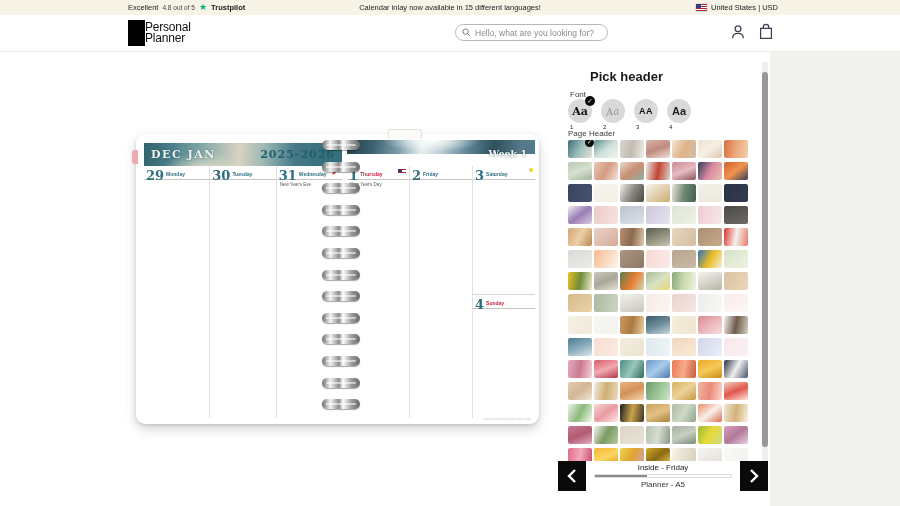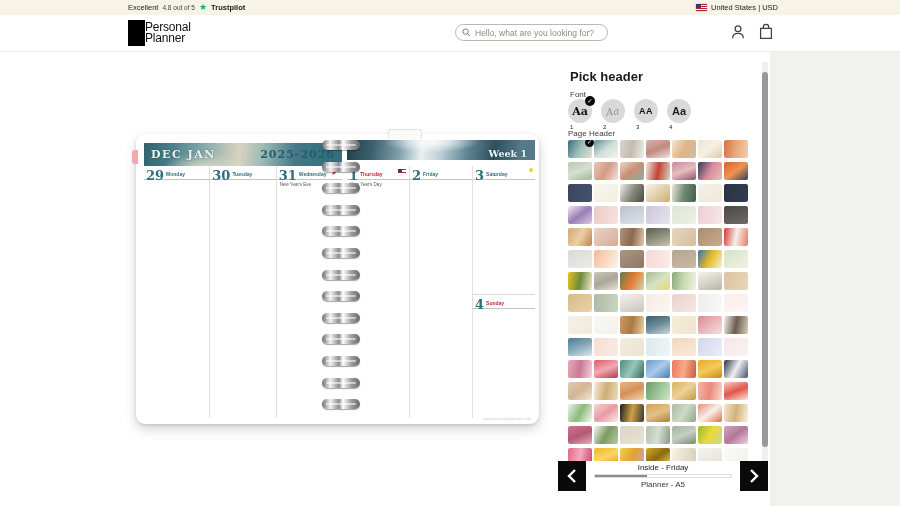--- a/index.html
+++ b/index.html
@@ -30,21 +30,21 @@
   
   .gray-right { position:absolute; left:770px; top:52px; width:130px; height:454px; background:#f1f1ee; }
 
   
   .planner { position:absolute; left:136px; top:134px; width:403px; height:290px; background:#fff; border-radius:9px; box-shadow:0 5px 12px rgba(0,0,0,.18), 0 1px 3px rgba(0,0,0,.12); }
   .band-left { position:absolute; left:8px; top:9px; width:198px; height:23px; display:flex; justify-content:space-between; align-items:center; padding:0 7px;
     background:radial-gradient(60px 26px at 30% 120%, rgba(235,228,205,.9), rgba(235,228,205,0) 70%),
                linear-gradient(94deg,#32626e 0%,#4b7f8b 14%,#86aaa9 30%,#d8d3c1 48%,#9cbab4 60%,#477888 76%,#356f7c 92%); }
   .band-left .month { font-family:"DejaVu Serif",serif; font-weight:bold; font-size:11px; color:#edf2ef; letter-spacing:1.5px; text-shadow:0 0 2px rgba(10,60,70,.55); }
   .band-left .year  { font-family:"DejaVu Serif",serif; font-weight:bold; font-size:11px; color:#1f5f6f; letter-spacing:1px; }
-  .band-right { position:absolute; left:211px; top:6px; width:188px; height:20px;
+  .band-right { position:absolute; left:211px; top:6px; width:188px; height:14px;
     background:radial-gradient(80px 18px at 45% 8%, rgba(250,252,252,.95), rgba(250,252,252,0) 60%),
                linear-gradient(98deg,#23404b 0%,#3c6170 14%,#7e9faa 28%,#e9eff1 40%,#bccfd5 50%,#5e8595 64%,#2f505d 78%,#557a8a 92%); }
   .band-right .week { position:absolute; right:8px; top:8px; font-family:"DejaVu Serif",serif; font-weight:bold; font-size:9.5px; color:#f2f6f6; text-shadow:0 0 2px rgba(10,50,60,.6); }
   .top-tab { position:absolute; left:252px; top:-5px; width:34px; height:10px; background:#fafaf7; border:1px solid #e4e4de; border-bottom:none; border-radius:3px 3px 0 0; }
   .pink-tab { position:absolute; left:-4px; top:16px; width:6px; height:14px; background:#efa9b0; border-radius:3px 0 0 3px; }
 
   .cols { position:absolute; top:32px; height:252px; display:flex; }
   .cols-left  { left:8px;   width:198px; }
   .cols-right { left:211px; width:188px; }
   .col { flex:1; position:relative; border-left:1px solid #e0e0dc; }
@@ -61,21 +61,21 @@
   .sunday-split { position:absolute; left:0; right:0; top:128px; border-top:1px solid #d6d6d0; }
   .watermark { position:absolute; right:8px; bottom:3px; font-size:4px; color:#c9c9c5; }
 
   .rings { position:absolute; left:186px; top:6px; width:38px; height:280px; }
   .ring { position:absolute; left:0; width:38px; height:10px; border-radius:5px;
     background:linear-gradient(90deg,#6e6e6e,#f2f2f2 22%,#8c8c8c 45%,#ffffff 55%,#9a9a9a 78%,#6a6a6a);
     box-shadow:0 1px 1px rgba(0,0,0,.35); }
   .ring::after { content:''; position:absolute; left:4px; right:4px; top:4px; height:2px; background:rgba(255,255,255,.55); border-radius:1px; }
 
   
-  .pk-title { position:absolute; left:570px; top:69px; font-size:13px; font-weight:bold; color:#191919; }
+  .pk-title { position:absolute; left:590px; top:69px; font-size:13px; font-weight:bold; color:#191919; }
   .pk-font-label { position:absolute; left:570px; top:90px; font-size:8px; color:#3a3a3a; }
   .font-row { position:absolute; left:568px; top:99px; display:flex; gap:9px; }
   .font-opt { position:relative; width:24px; cursor:pointer; }
   .font-opt .circle { position:relative; display:flex; align-items:center; justify-content:center; width:24px; height:24px; border-radius:50%; background:#d9d9d9; }
   .font-opt .fnum { display:block; font-size:6px; color:#222; margin:1px 0 0 2px; }
   .f1 .glyph { font-family:"DejaVu Serif",serif; font-weight:bold; font-size:11px; color:#111; }
   .f2 .glyph { font-family:"DejaVu Serif",serif; font-style:italic; font-size:10px; color:#8f8f8f; transform:rotate(-8deg); }
   .f3 .glyph { font-size:9px; font-weight:bold; color:#111; letter-spacing:.5px; }
   .f4 .glyph { font-size:11px; font-weight:bold; color:#222; }
   .badge { position:absolute; right:-3px; top:-3px; width:10px; height:10px; border-radius:50%; background:#0a0a0a; color:#fff; font-size:6.5px; line-height:10px; text-align:center; }
@@ -100,20 +100,21 @@
 </head>
 <body>
 
 <div class="topbar">
   <div class="tp-left">
     <span>Excellent</span>
     <span class="tp-rating">4.8 out of 5</span>
     <span class="tp-star">★</span>
     <span class="tp-brand">Trustpilot</span>
   </div>
+  <div class="tp-center">Calendar inlay now available in 15 different languages!</div>
   <div class="tp-right">
     <span class="usflag"></span>
     <span>United States | USD</span>
   </div>
 </div>
 
 <div class="siteheader">
   <div class="logo">
     <div class="logo-mark"></div>
     <div class="logo-text">

